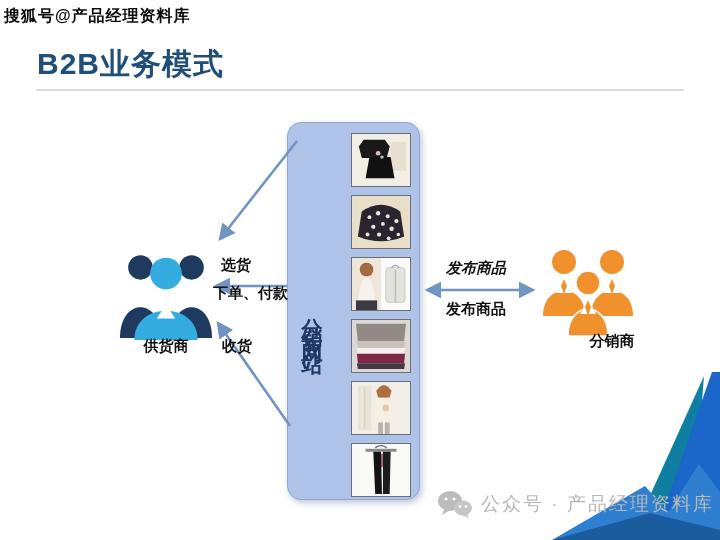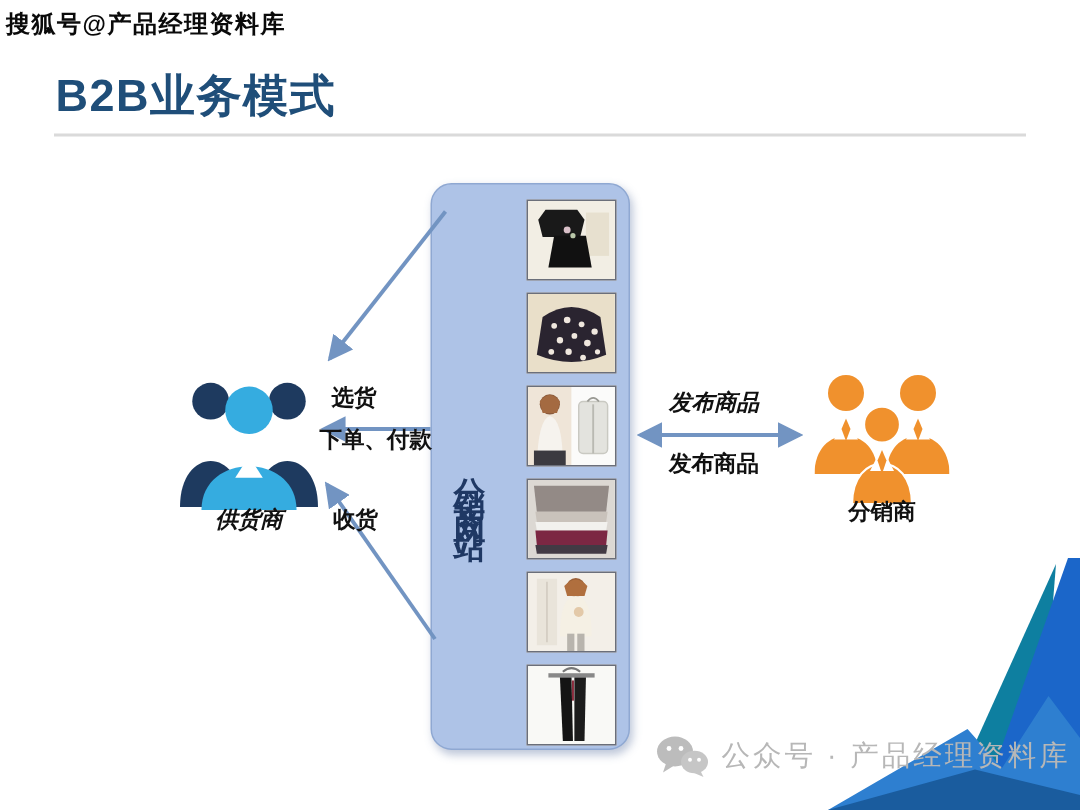--- a/index.html
+++ b/index.html
@@ -30,22 +30,22 @@
   .fl-pick   { left:221px; top:256px; }
   .fl-order  { left:213px; top:284px; }
   .fl-receive{ left:222px; top:337px; }
   .fl-publish{ left:446px; top:259px;font-style:italic; }
   .fl-ship   { left:446px; top:300px; }
 
   .group-icon { position:absolute; }
   .supplier-icon { left:120px; top:248px; width:92px; height:92px; }
   .distributor-icon { left:543px; top:246px; width:90px; height:90px; }
   .entity-label { position:absolute; font-size:15px; font-weight:700; color:#111; text-align:center; }
-  .supplier-label { left:126px; top:337px; width:80px;font-style:italic; }
-  .distributor-label { left:548px; top:332px; width:80px; }
+  .supplier-label { left:126px; top:337px; width:80px; }
+  .distributor-label { left:572px; top:332px; width:80px; }
 
   .corner-art { position:absolute; left:545px; top:372px; width:175px; height:168px; pointer-events:none; }
 
   .bottom-watermark { position:absolute; left:437px; top:489px; display:flex; align-items:center; gap:8px; }
   .bottom-watermark .wm-text { font-size:19px; color:#b7b7b7; letter-spacing:2px; white-space:nowrap; }
 </style>
 </head>
 <body>
 
 <div class="slide">

